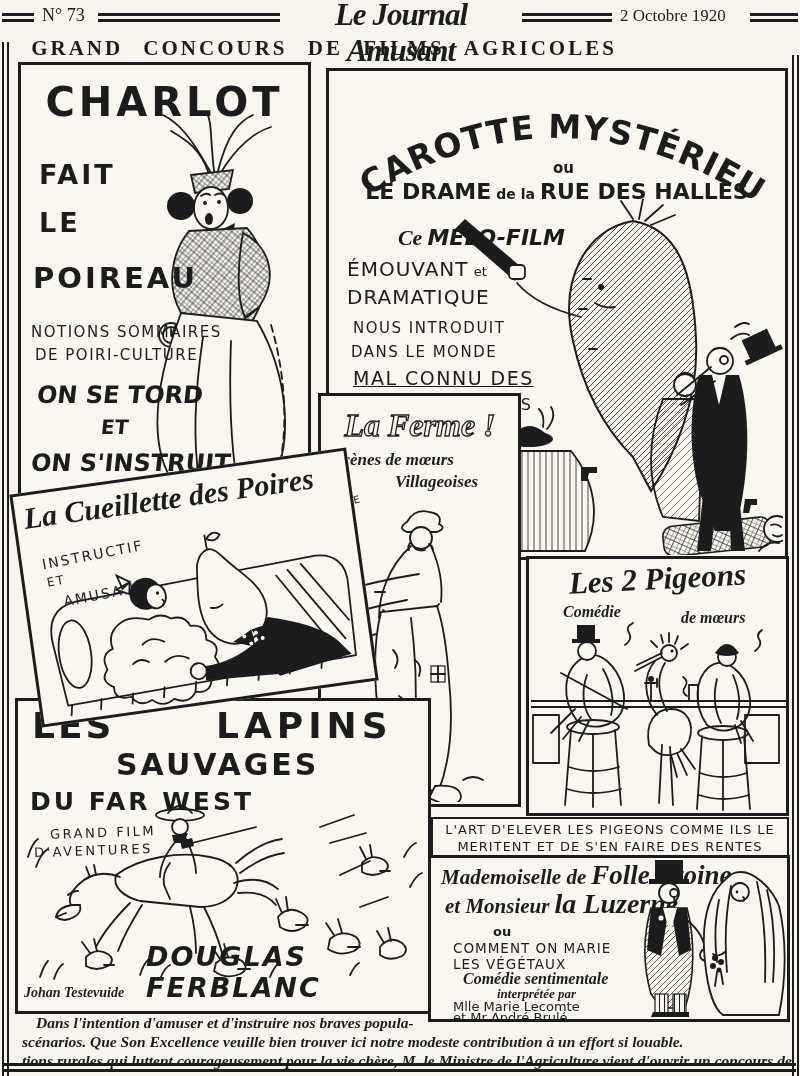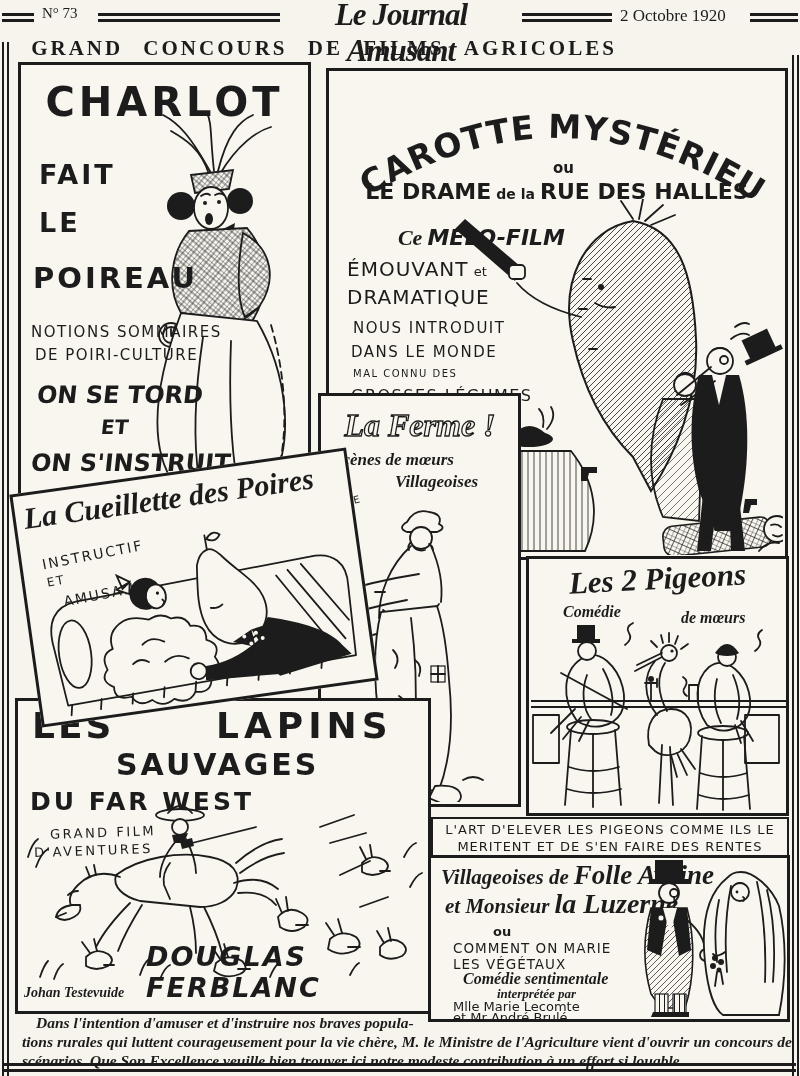--- a/index.html
+++ b/index.html
@@ -15,21 +15,21 @@
   .big{font-weight:bold;letter-spacing:3px;}
   svg{display:block;}
   .ink{stroke:#1c1c1c;fill:none;stroke-width:1.8;stroke-linecap:round;stroke-linejoin:round;}
   .inkf{fill:#1c1c1c;stroke:none;}
   .paper{fill:#f8f6ef;stroke:#1c1c1c;stroke-width:1.8;}
 </style>
 </head>
 <body>
 
 <div class="abs drule" style="left:2px;top:13px;width:32px;"></div>
-<div class="abs serif" style="left:42px;top:5px;font-size:15px;">N° 73</div>
+<div class="abs serif" style="left:42px;top:5px;font-size:18px;">N° 73</div>
 <div class="abs drule" style="left:98px;top:13px;width:182px;"></div>
 <div class="abs script" style="left:283px;top:-3px;width:236px;text-align:center;font-size:31px;letter-spacing:-1px;">Le Journal Amusant</div>
 <div class="abs drule" style="left:522px;top:13px;width:90px;"></div>
 <div class="abs serif" style="left:620px;top:6px;font-size:17px;">2 Octobre 1920</div>
 <div class="abs drule" style="left:750px;top:13px;width:48px;"></div>
 <div class="abs serif" style="left:0;top:36px;width:648px;text-align:center;font-size:21px;font-weight:bold;letter-spacing:3px;word-spacing:12px;">GRAND CONCOURS DE FILMS AGRICOLES</div>
 
 <div class="abs vrule" style="left:2px;top:42px;height:1034px;"></div>
 <div class="abs vrule" style="left:792px;top:55px;height:1021px;"></div>
 <div class="abs drule" style="left:2px;top:1063px;width:794px;"></div>
@@ -111,21 +111,21 @@
     <span class="hand" style="font-size:22px;font-weight:bold;margin-top:40px;">LE DRAME</span>
     <span class="hand" style="font-size:14px;font-weight:bold;">de la</span>
     <span class="hand" style="font-size:22px;font-weight:bold;">RUE DES HALLES</span>
   </div>
   <div class="abs" style="left:16px;top:150px;width:220px;z-index:3;line-height:1.0;">
     <div style="margin:6px 0;text-align:right;"><span class="script" style="font-size:22px;">Ce</span> <span class="hand" style="font-size:22px;font-weight:800;font-style:italic;">MÉLO-FILM</span></div>
     <div style="margin:10px 0 0 2px;"><span class="hand" style="font-size:20px;letter-spacing:1px;">ÉMOUVANT</span> <span class="hand" style="font-size:13px;">et</span></div>
     <div class="hand" style="margin:8px 0 0 2px;font-size:20px;letter-spacing:1px;">DRAMATIQUE</div>
     <div class="hand" style="margin:14px 0 0 8px;font-size:15px;letter-spacing:1.5px;">NOUS INTRODUIT</div>
     <div class="hand" style="margin:9px 0 0 6px;font-size:15px;letter-spacing:1.5px;">DANS LE MONDE</div>
-    <div class="hand" style="margin:9px 0 0 8px;font-size:10px;letter-spacing:1.5px;">MAL CONNU DES</div>
+    <div class="hand" style="margin:9px 0 0 8px;font-size:19px;letter-spacing:1.5px;text-decoration:underline;">MAL CONNU DES</div>
     <div class="hand" style="margin:9px 0 0 6px;font-size:16px;letter-spacing:1.5px;">GROSSES LÉGUMES</div>
   </div>
   <svg class="abs" style="left:4px;top:128px;z-index:1;" width="450" height="356" viewBox="0 0 450 356">
     <defs>
       <pattern id="ca-hatch" width="6" height="6" patternUnits="userSpaceOnUse">
           <path d="M0 6 L6 0" stroke="#1c1c1c" stroke-width="0.8"></path>
         </pattern>
       <pattern id="ca-hatch2" width="8" height="8" patternUnits="userSpaceOnUse">
           <path d="M0 8 L8 0" stroke="#1c1c1c" stroke-width="0.6"></path>
         </pattern>
@@ -364,21 +364,21 @@
         <circle cx="210" cy="134" r="2"></circle>
         <circle cx="222" cy="132" r="2"></circle>
         <circle cx="216" cy="142" r="2"></circle>
         <circle cx="228" cy="138" r="2"></circle>
       </g>
   </svg>
 </div>
 
 <div class="panel" style="left:428px;top:855px;width:362px;height:167px;z-index:4;">
   <div class="abs" style="left:10px;top:2px;white-space:nowrap;">
-    <span class="script" style="font-size:21px;">Villageoises de</span>
+    <span class="script" style="font-size:21px;">Mademoiselle de</span>
     <span class="script" style="font-size:27px;">Folle Avoine</span>
   </div>
   <div class="abs" style="left:14px;top:30px;white-space:nowrap;">
     <span class="script" style="font-size:21px;">et Monsieur</span>
     <span class="script" style="font-size:28px;">la Luzerne</span>
   </div>
   <div class="abs hand" style="left:62px;top:66px;font-size:13px;font-weight:bold;">ou</div>
   <div class="abs hand" style="left:22px;top:82px;font-size:13.5px;letter-spacing:1px;">COMMENT ON MARIE</div>
   <div class="abs hand" style="left:22px;top:98px;font-size:13.5px;letter-spacing:1px;">LES VÉGÉTAUX</div>
   <div class="abs script" style="left:32px;top:112px;font-size:16px;">Comédie sentimentale</div>
@@ -423,15 +423,15 @@
         <circle cx="114" cy="102" r="3"></circle>
         <circle cx="106" cy="106" r="3"></circle>
         <circle cx="112" cy="110" r="2.5"></circle>
       </g>
     <path class="ink" d="M110 112 l-2 14 M114 112 l2 12" stroke-width="1"></path>
   </svg>
 </div>
 
 <div class="abs" style="left:22px;top:1014px;width:770px;z-index:1;">
   <div class="serif" style="font-style:italic;font-weight:bold;font-size:15.5px;margin-left:14px;width:410px;">Dans l'intention d'amuser et d'instruire nos braves popula-</div>
+  <div class="serif" style="font-style:italic;font-weight:bold;font-size:15.5px;margin-top:1px;">scénarios. Que Son Excellence veuille bien trouver ici notre modeste contribution à un effort si louable.</div>
   <div class="serif" style="font-style:italic;font-weight:bold;font-size:15.5px;margin-top:1px;text-align:justify;text-align-last:justify;">tions rurales qui luttent courageusement pour la vie chère, M. le Ministre de l'Agriculture vient d'ouvrir un concours de</div>
-  <div class="serif" style="font-style:italic;font-weight:bold;font-size:15.5px;margin-top:1px;">scénarios. Que Son Excellence veuille bien trouver ici notre modeste contribution à un effort si louable.</div>
 </div>
 
 </body></html>

